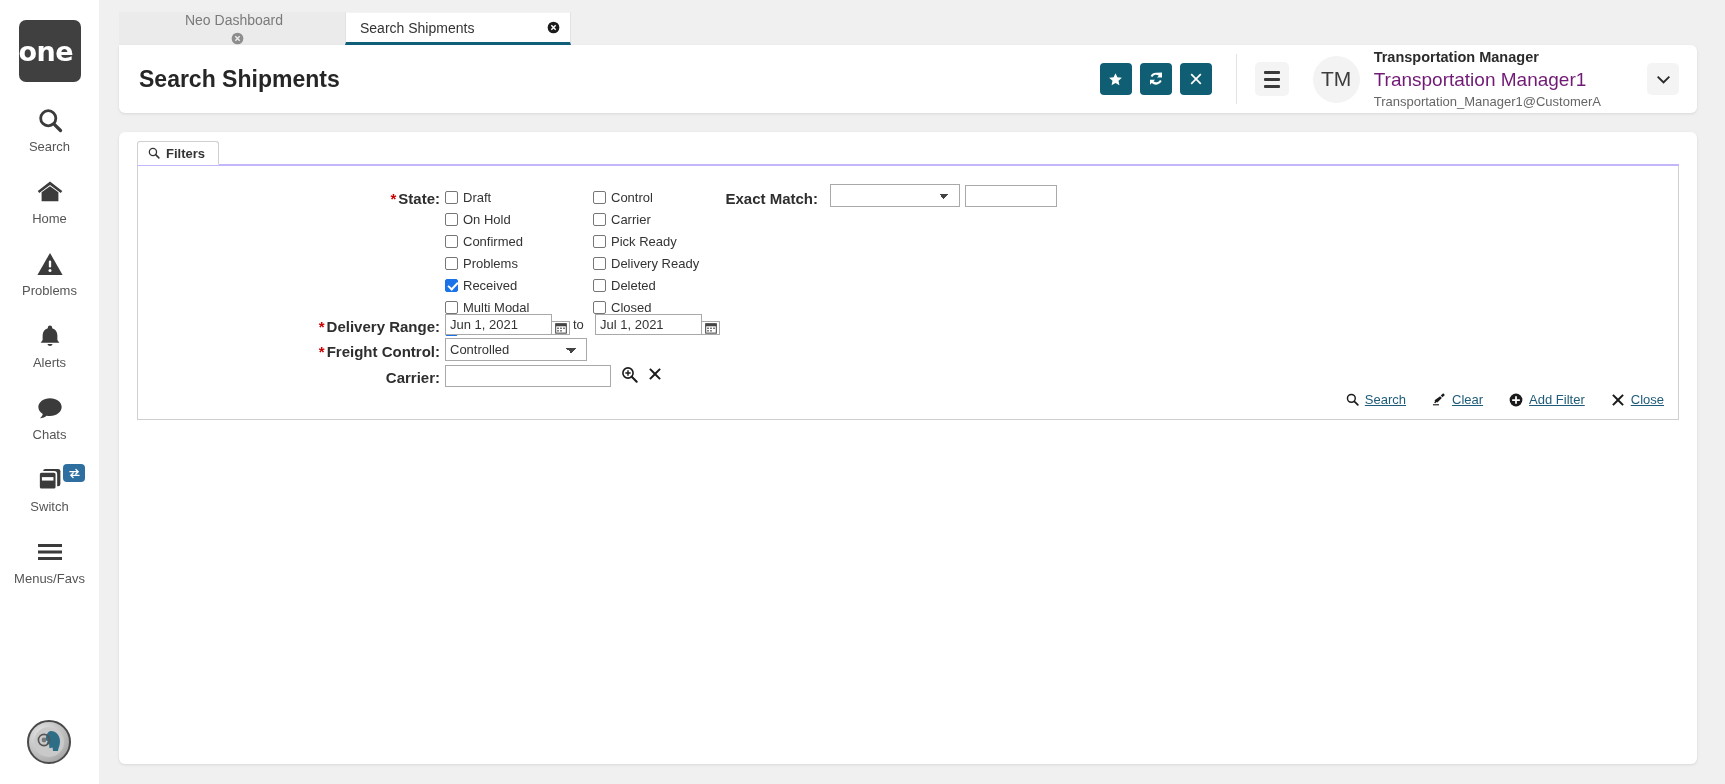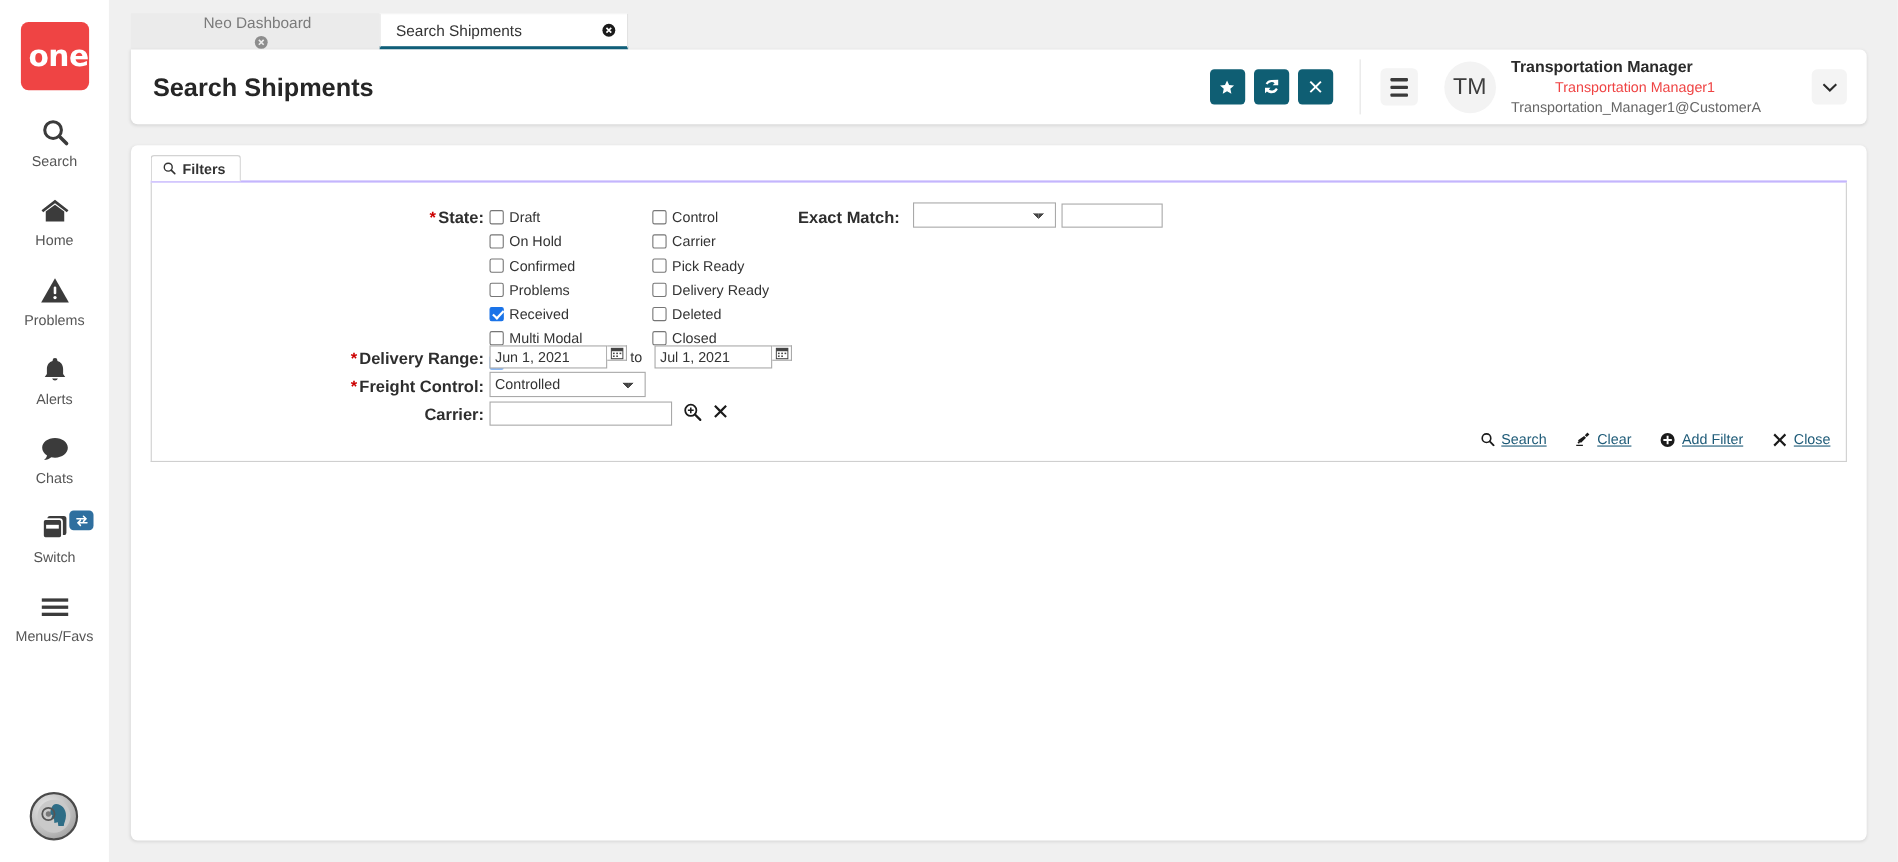--- a/index.html
+++ b/index.html
@@ -15,23 +15,23 @@
   
   #left-rail {
     position: absolute; left: 0; top: 0;
     width: 99px; height: 784px;
     background: #ffffff;
     display: flex; flex-direction: column; align-items: center;
   }
   #brand-logo {
     margin-top: 20px;
     width: 62px; height: 62px;
-    background: #ef4444;
+    background: #404040;
     border-radius: 7px;
-    display: flex; align-items: center; justify-content: flex-end;
+    display: flex; align-items: center; justify-content: flex-start;
     color: #fff; font-size: 27px; font-weight: bold; letter-spacing: -0.5px;
     font-family: "DejaVu Sans", sans-serif;
   }
   .rail-item {
     margin-top: 22px;
     width: 99px;
     display: flex; flex-direction: column; align-items: center;
     cursor: pointer;
     position: relative;
   }
@@ -120,21 +120,21 @@
   #hamburger-btn span { display: block; width: 16px; height: 3px; background: #3a3a3a; border-radius: 1px; }
   #avatar-circle {
     width: 47px; height: 47px; border-radius: 50%;
     background: #f3f3f3; color: #3d3d3d;
     display: flex; align-items: center; justify-content: center;
     font-size: 21px; margin-left: 24px;
     font-family: "Liberation Sans", sans-serif;
   }
   #user-block { margin-left: 14px; line-height: 1.35; }
   #user-name { font-size: 14.5px; font-weight: bold; color: #2b2b2b; }
-  #user-login { font-size: 13px; color: #ef4444; margin-left: 40px; }
+  #user-login { font-size: 19px; color: #701a75; }
   #user-email { font-size: 13px; color: #666; }
   #user-chevron {
     width: 32px; height: 32px; background: #f4f4f4; border-radius: 5px;
     display: flex; align-items: center; justify-content: center;
     margin-left: 46px; margin-right: 18px; cursor: pointer;
   }
 
   
   #content-card {
     position: absolute; left: 119px; top: 132px;
@@ -190,21 +190,21 @@
     border: solid #fff; border-width: 0 2px 2px 0;
     transform: rotate(43deg);
   }
   .unselect-link { font-size: 13px; color: #2b4f8e; font-style: italic; margin-left: 5px; cursor: pointer; }
 
   .txt-in {
     height: 21px; border: 1px solid #a9a9a9; background: #fff;
     font-size: 13px; color: #333; padding: 0 4px;
     font-family: "Liberation Sans", sans-serif;
   }
-  .date-wrap { display: flex; align-items: flex-start; }
+  .date-wrap { display: flex; align-items: flex-end; }
   .cal-btn {
     width: 18px; border: 1px solid #a9a9a9; border-left: none;
     background: #fff; display: flex; align-items: center; justify-content: center;
     cursor: pointer;
   }
   .sel-in {
     height: 23px; border: 1px solid #a9a9a9; background: #fff;
     font-size: 13px; color: #333; padding: 0 4px;
     font-family: "Liberation Sans", sans-serif;
     -webkit-appearance: none; appearance: none;

